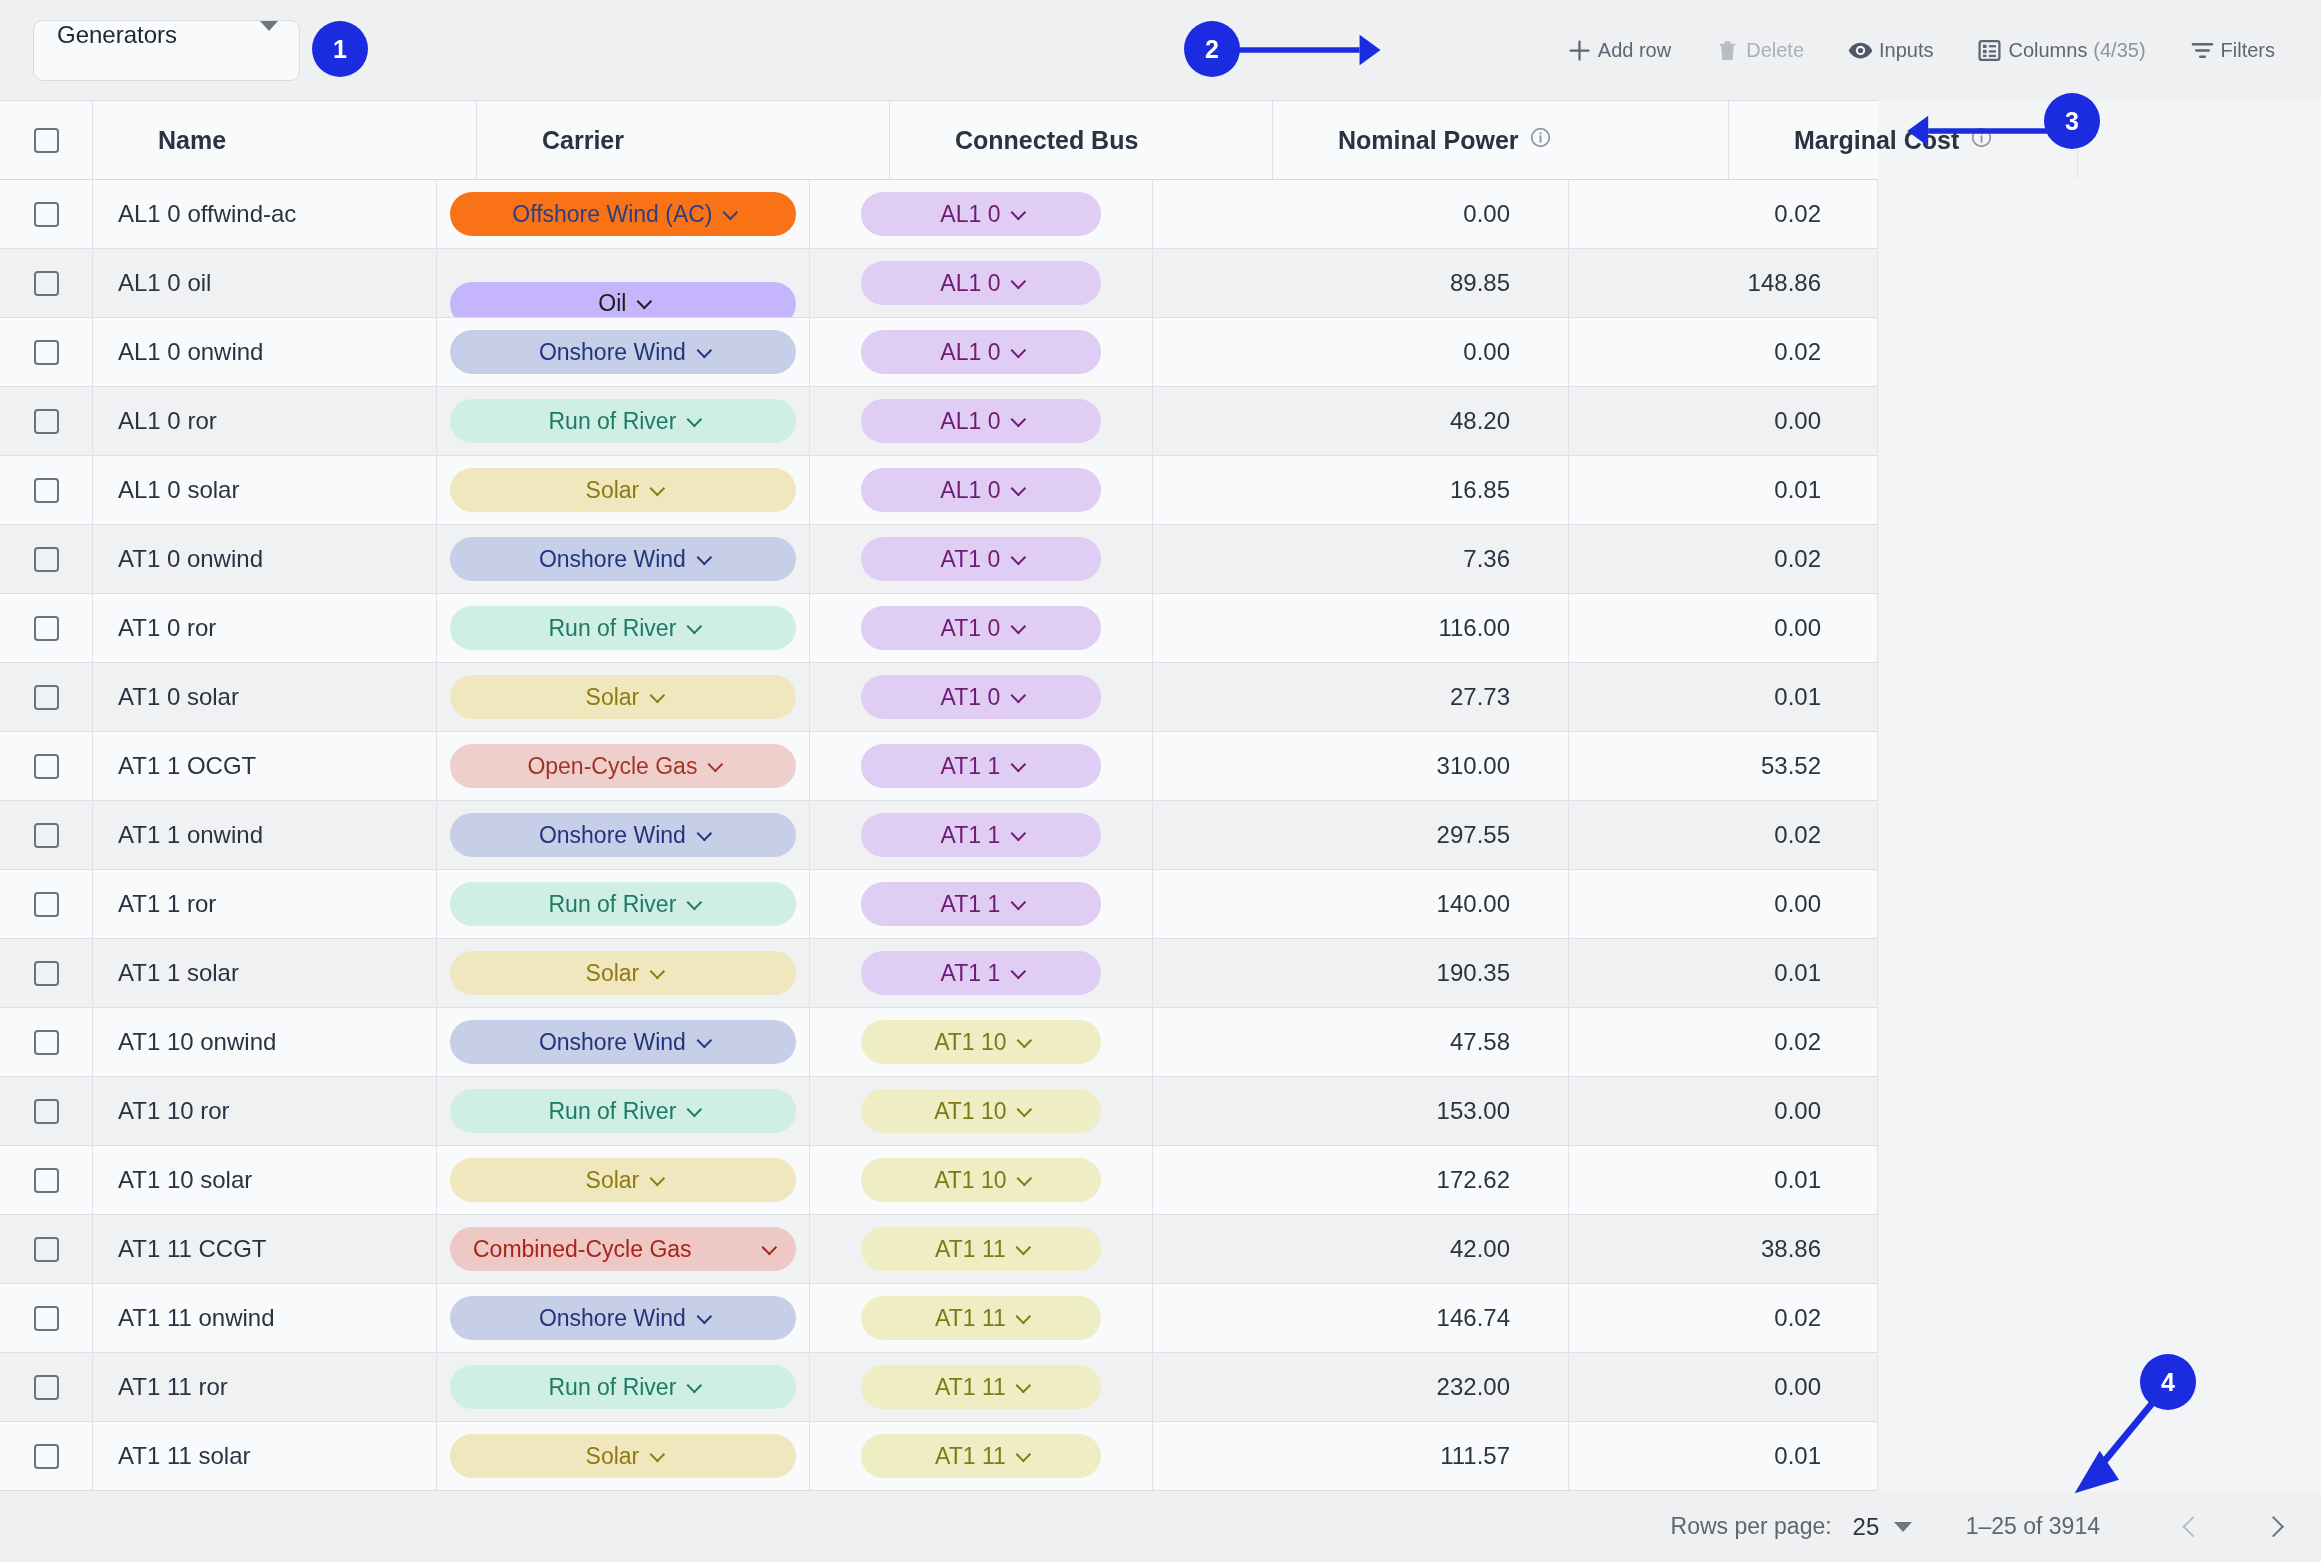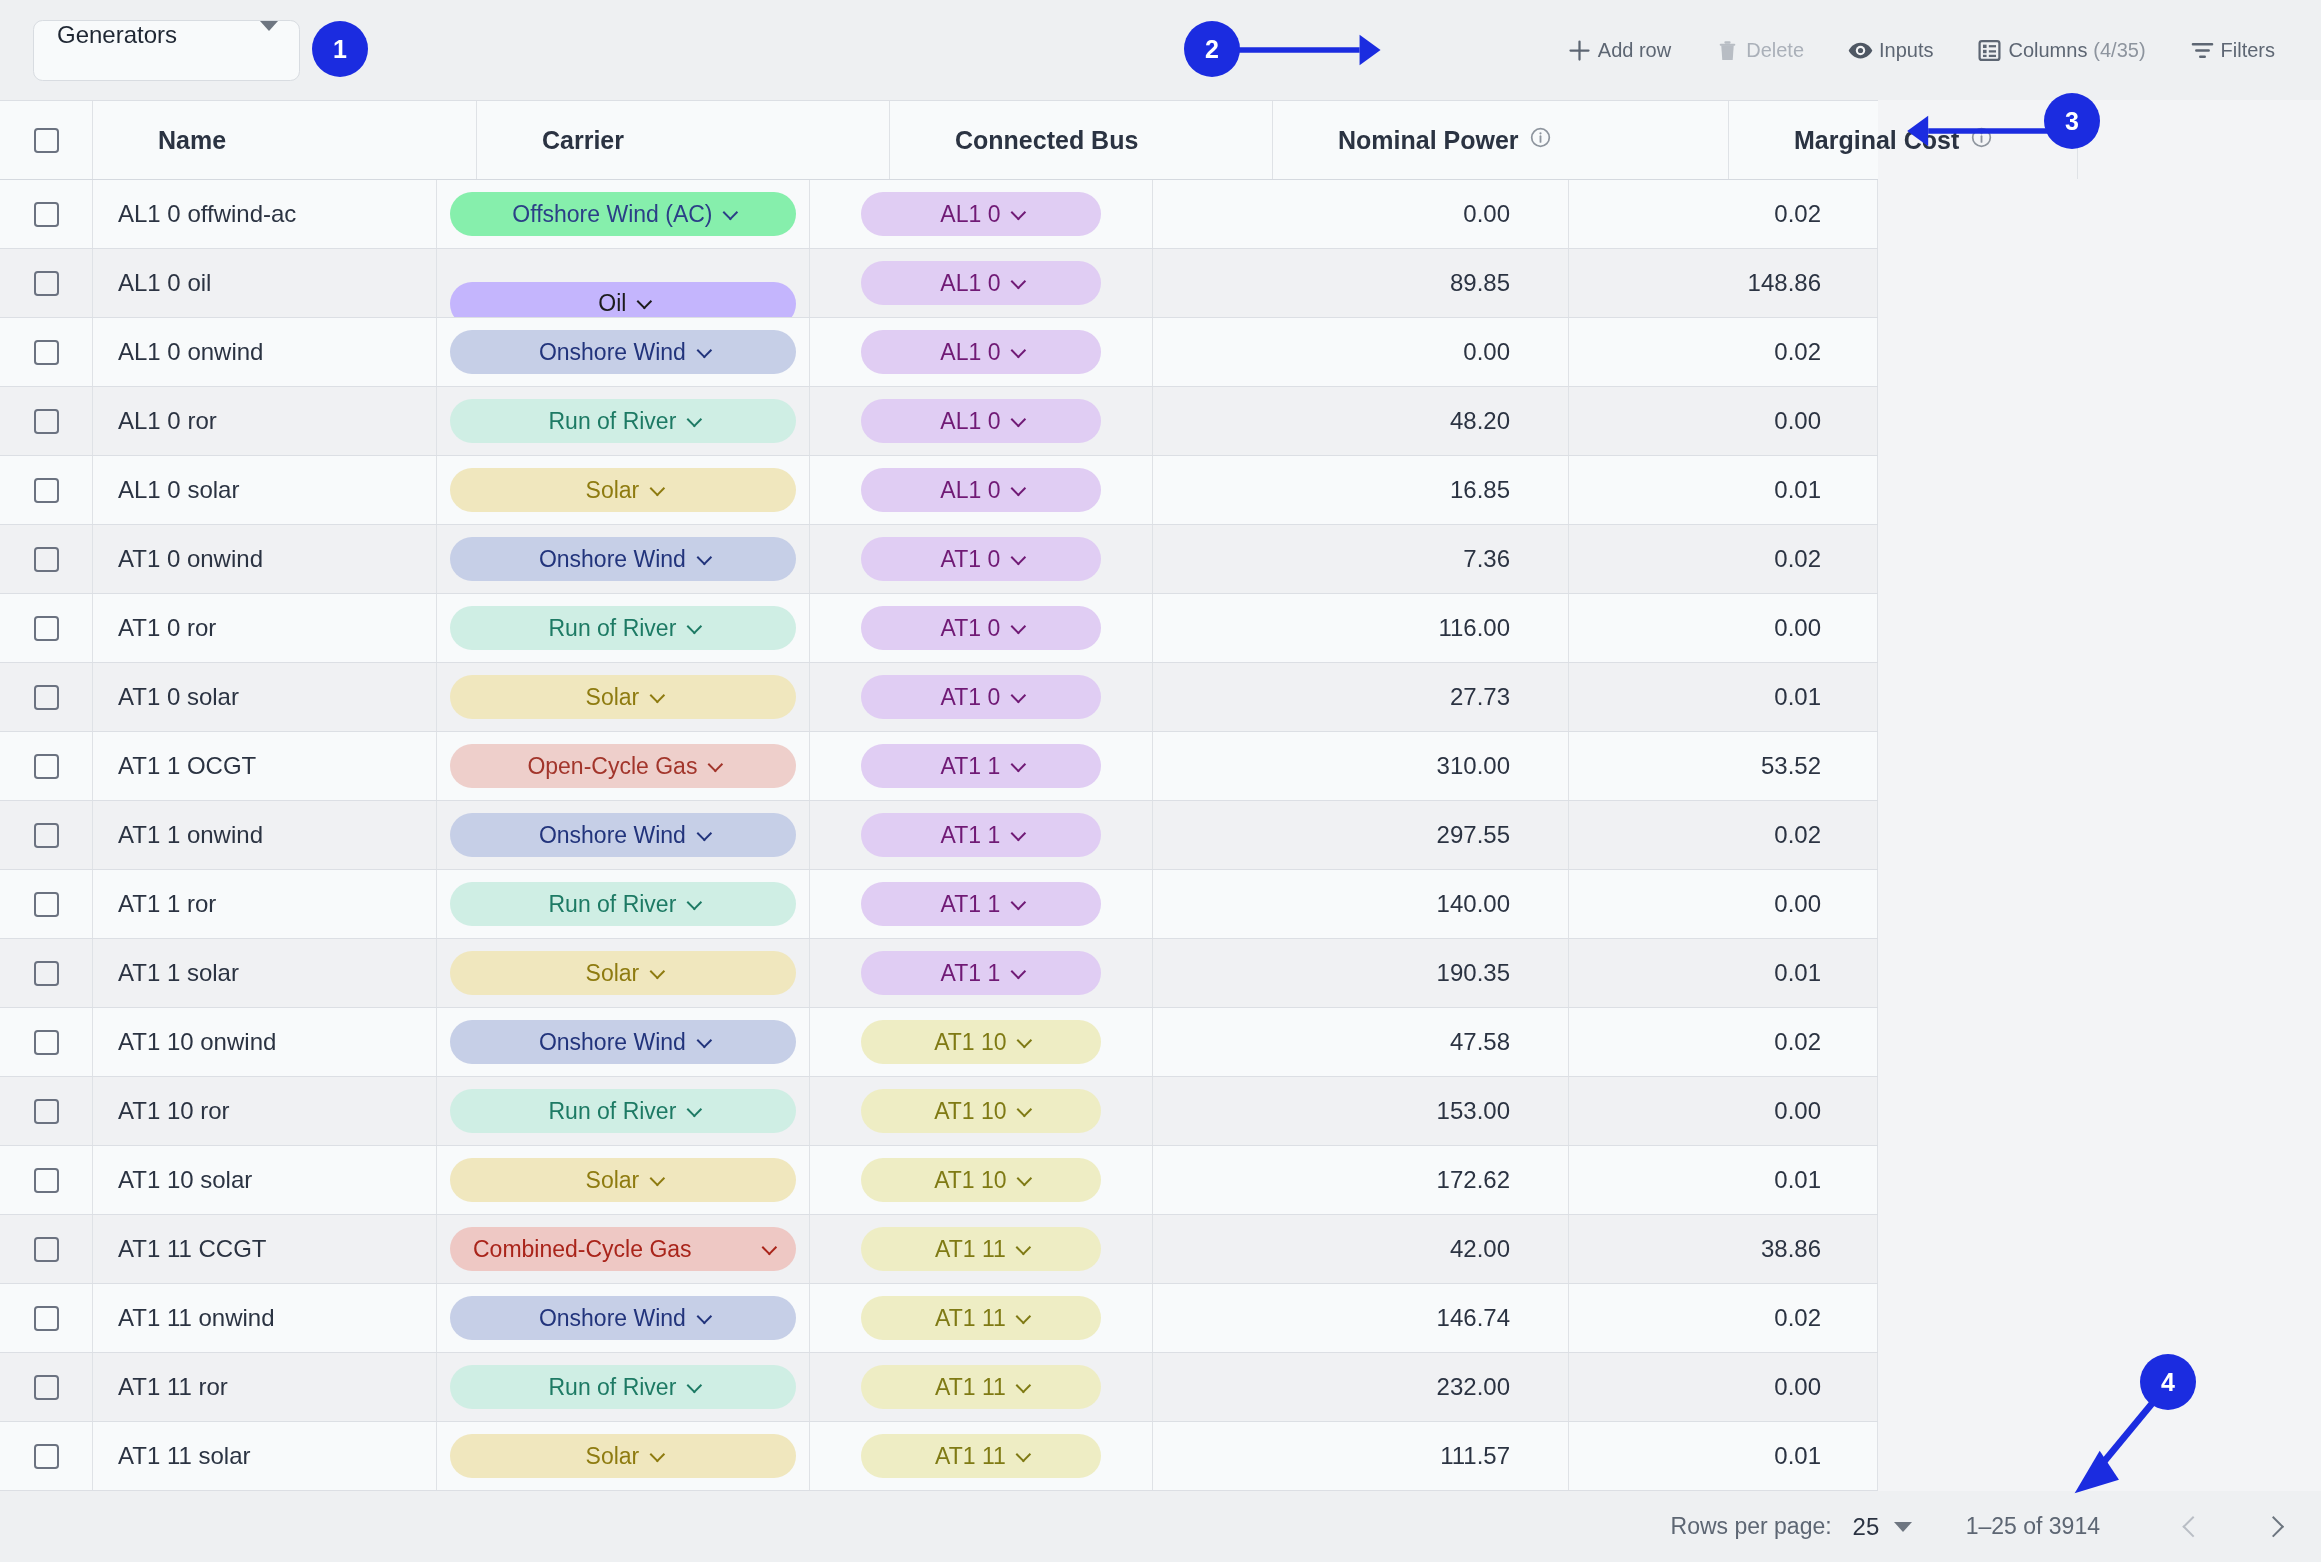--- a/index.html
+++ b/index.html
@@ -139,21 +139,21 @@
   .chev {
     display: inline-block;
     width: 10.6px; height: 10.6px;
     border-right: 2.5px solid currentColor;
     border-bottom: 2.5px solid currentColor;
     transform: rotate(45deg) translateY(-2.9px);
     flex: none;
   }
 
   
-  .k-offwind { background: #86efac; color: #2b3f87; }
+  .k-offwind { background: #f97316; color: #2b3f87; }
   .k-oil     { background: #c4b5fd; color: #1c1c1c; margin-top: 41px; }
   .k-onwind  { background: #c6cfe7; color: #22347c; }
   .k-ror     { background: #cfeee4; color: #1d7a64; }
   .k-solar   { background: #f0e7be; color: #8e7b10; }
   .k-ocgt    { background: #eecfcb; color: #a2352b; }
   .k-ccgt    { background: #eec8c4; color: #a9241a; justify-content: space-between; }
   .b-purple  { background: #e0cdf3; color: #701a75; }
   .b-yellow  { background: #eeedc4; color: #7f7a14; }
 
   #table-right-filler {

